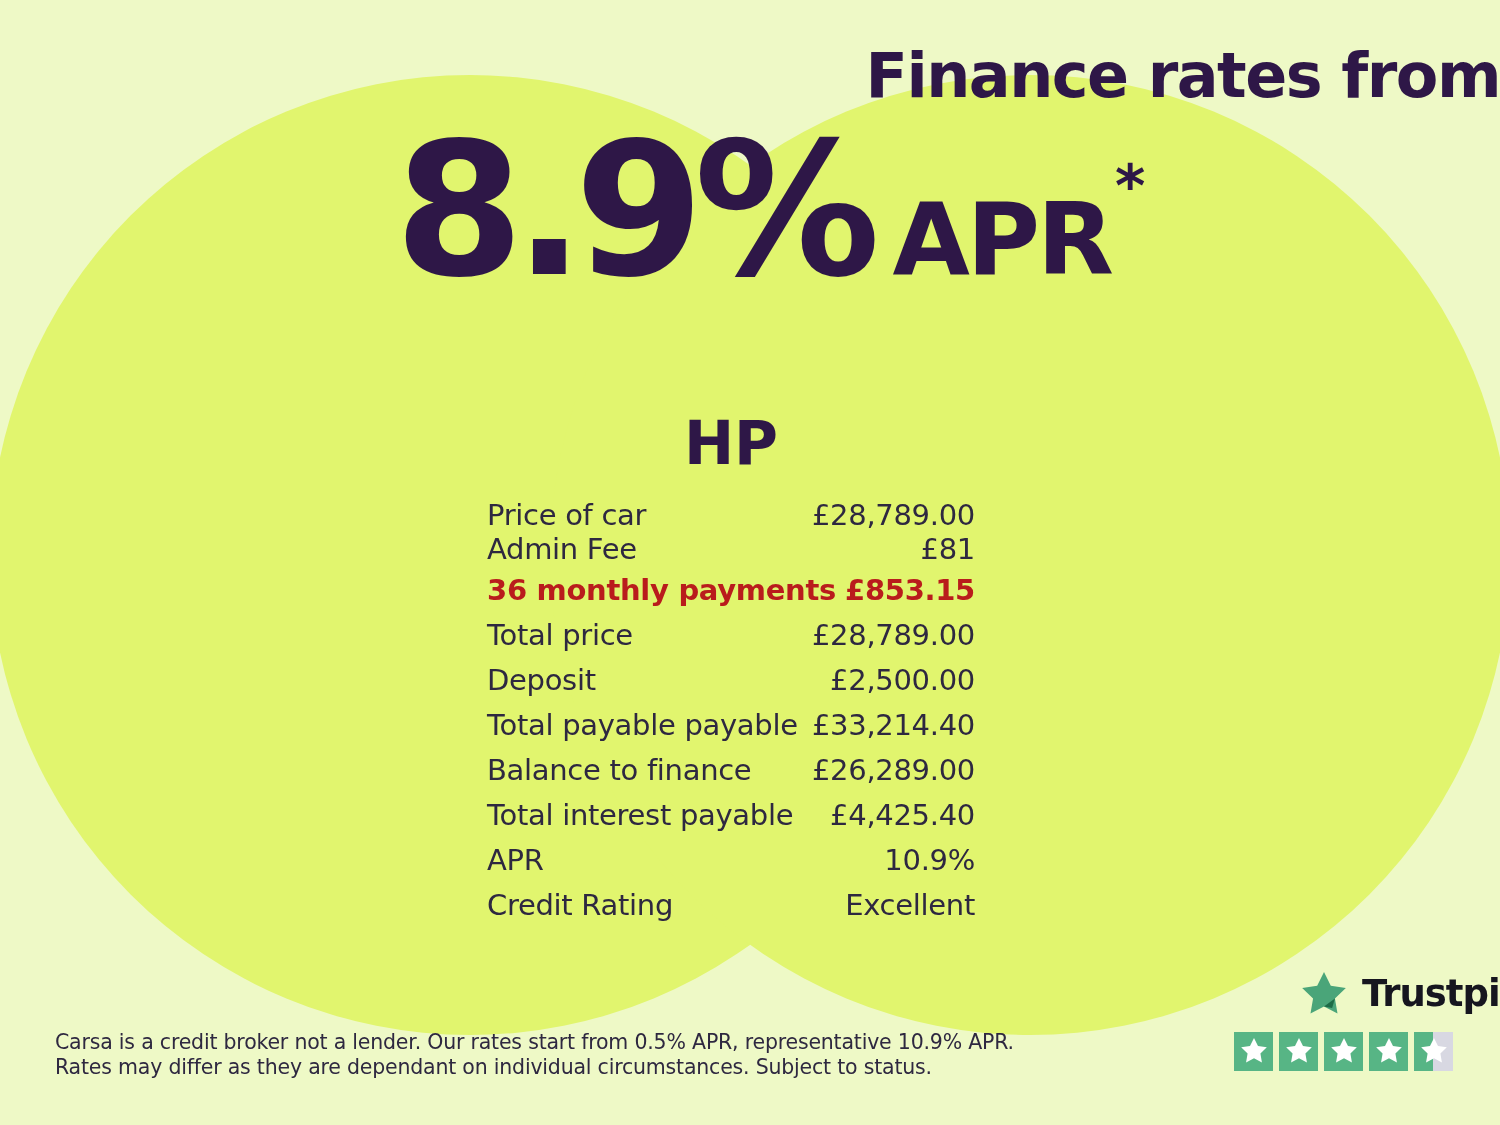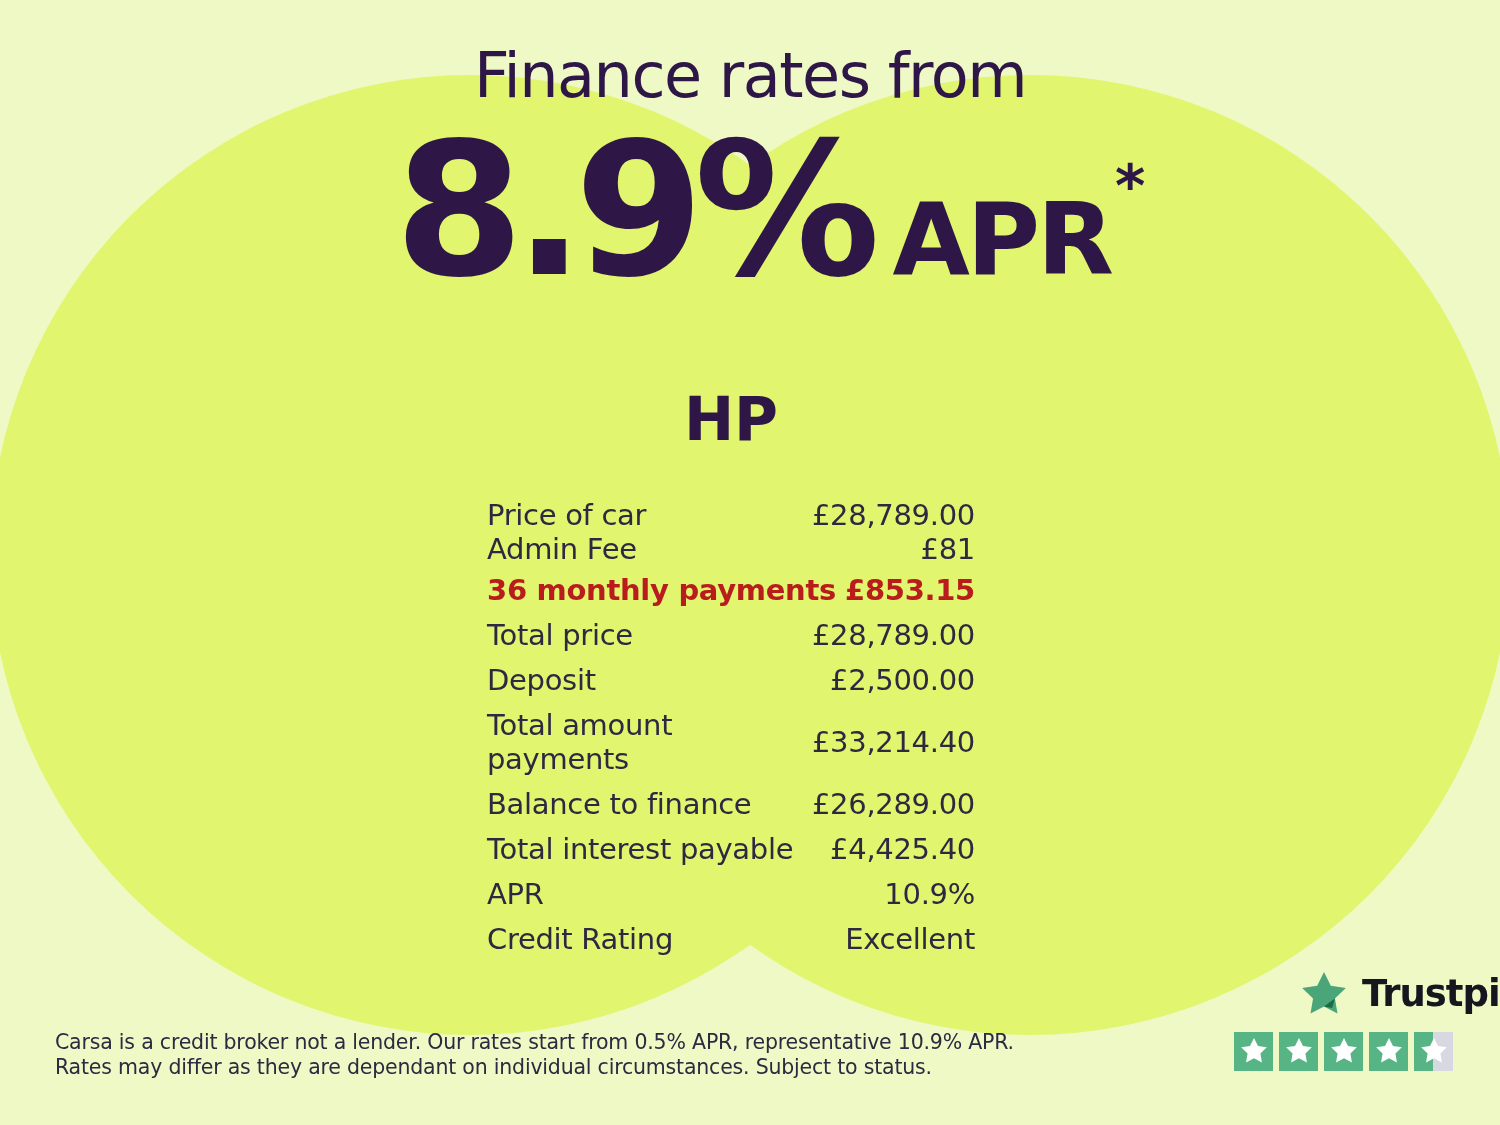--- a/index.html
+++ b/index.html
@@ -33,24 +33,25 @@
   .circle.left{left:-10px;}
   .circle.right{left:550px;}
 
   .header{
     position:absolute;
     left:0;right:0;top:40px;
     text-align:center;
   }
   .kicker{
     font-size:62px;
-    font-weight:400;
+    font-weight:700;
     letter-spacing:-1.5px;
     color:var(--purple);
     line-height:1.15;
+    text-align:right;
   }
   .rate-line{
     margin-top:6px;
     display:flex;
     justify-content:center;
     align-items:baseline;
     padding-left:40px;
   }
   .rate-big{
     font-size:186px;
@@ -70,21 +71,21 @@
     font-size:58px;
     font-weight:700;
     color:var(--purple);
     position:relative;
     top:-68px;
     margin-left:4px;
   }
 
   .hp-title{
     position:absolute;
-    top:384px;left:487px;width:488px;
+    top:408px;left:487px;width:488px;
     text-align:center;
     font-size:60px;
     font-weight:700;
     color:var(--purple);
   }
 
   .finance-table{
     position:absolute;
     top:498px;left:487px;width:488px;
   }
@@ -184,21 +185,21 @@
     <span class="label">Total price</span>
     <span class="value">£28,789.00</span>
   </div>
 
   <div class="frow">
     <span class="label">Deposit</span>
     <span class="value">£2,500.00</span>
   </div>
 
   <div class="frow">
-    <span class="label">Total amount payments</span>
+    <span class="label">Total payable payable</span>
     <span class="value">£33,214.40</span>
   </div>
 
   <div class="frow">
     <span class="label">Balance to finance</span>
     <span class="value">£26,289.00</span>
   </div>
 
   <div class="frow">
     <span class="label">Total interest payable</span>

